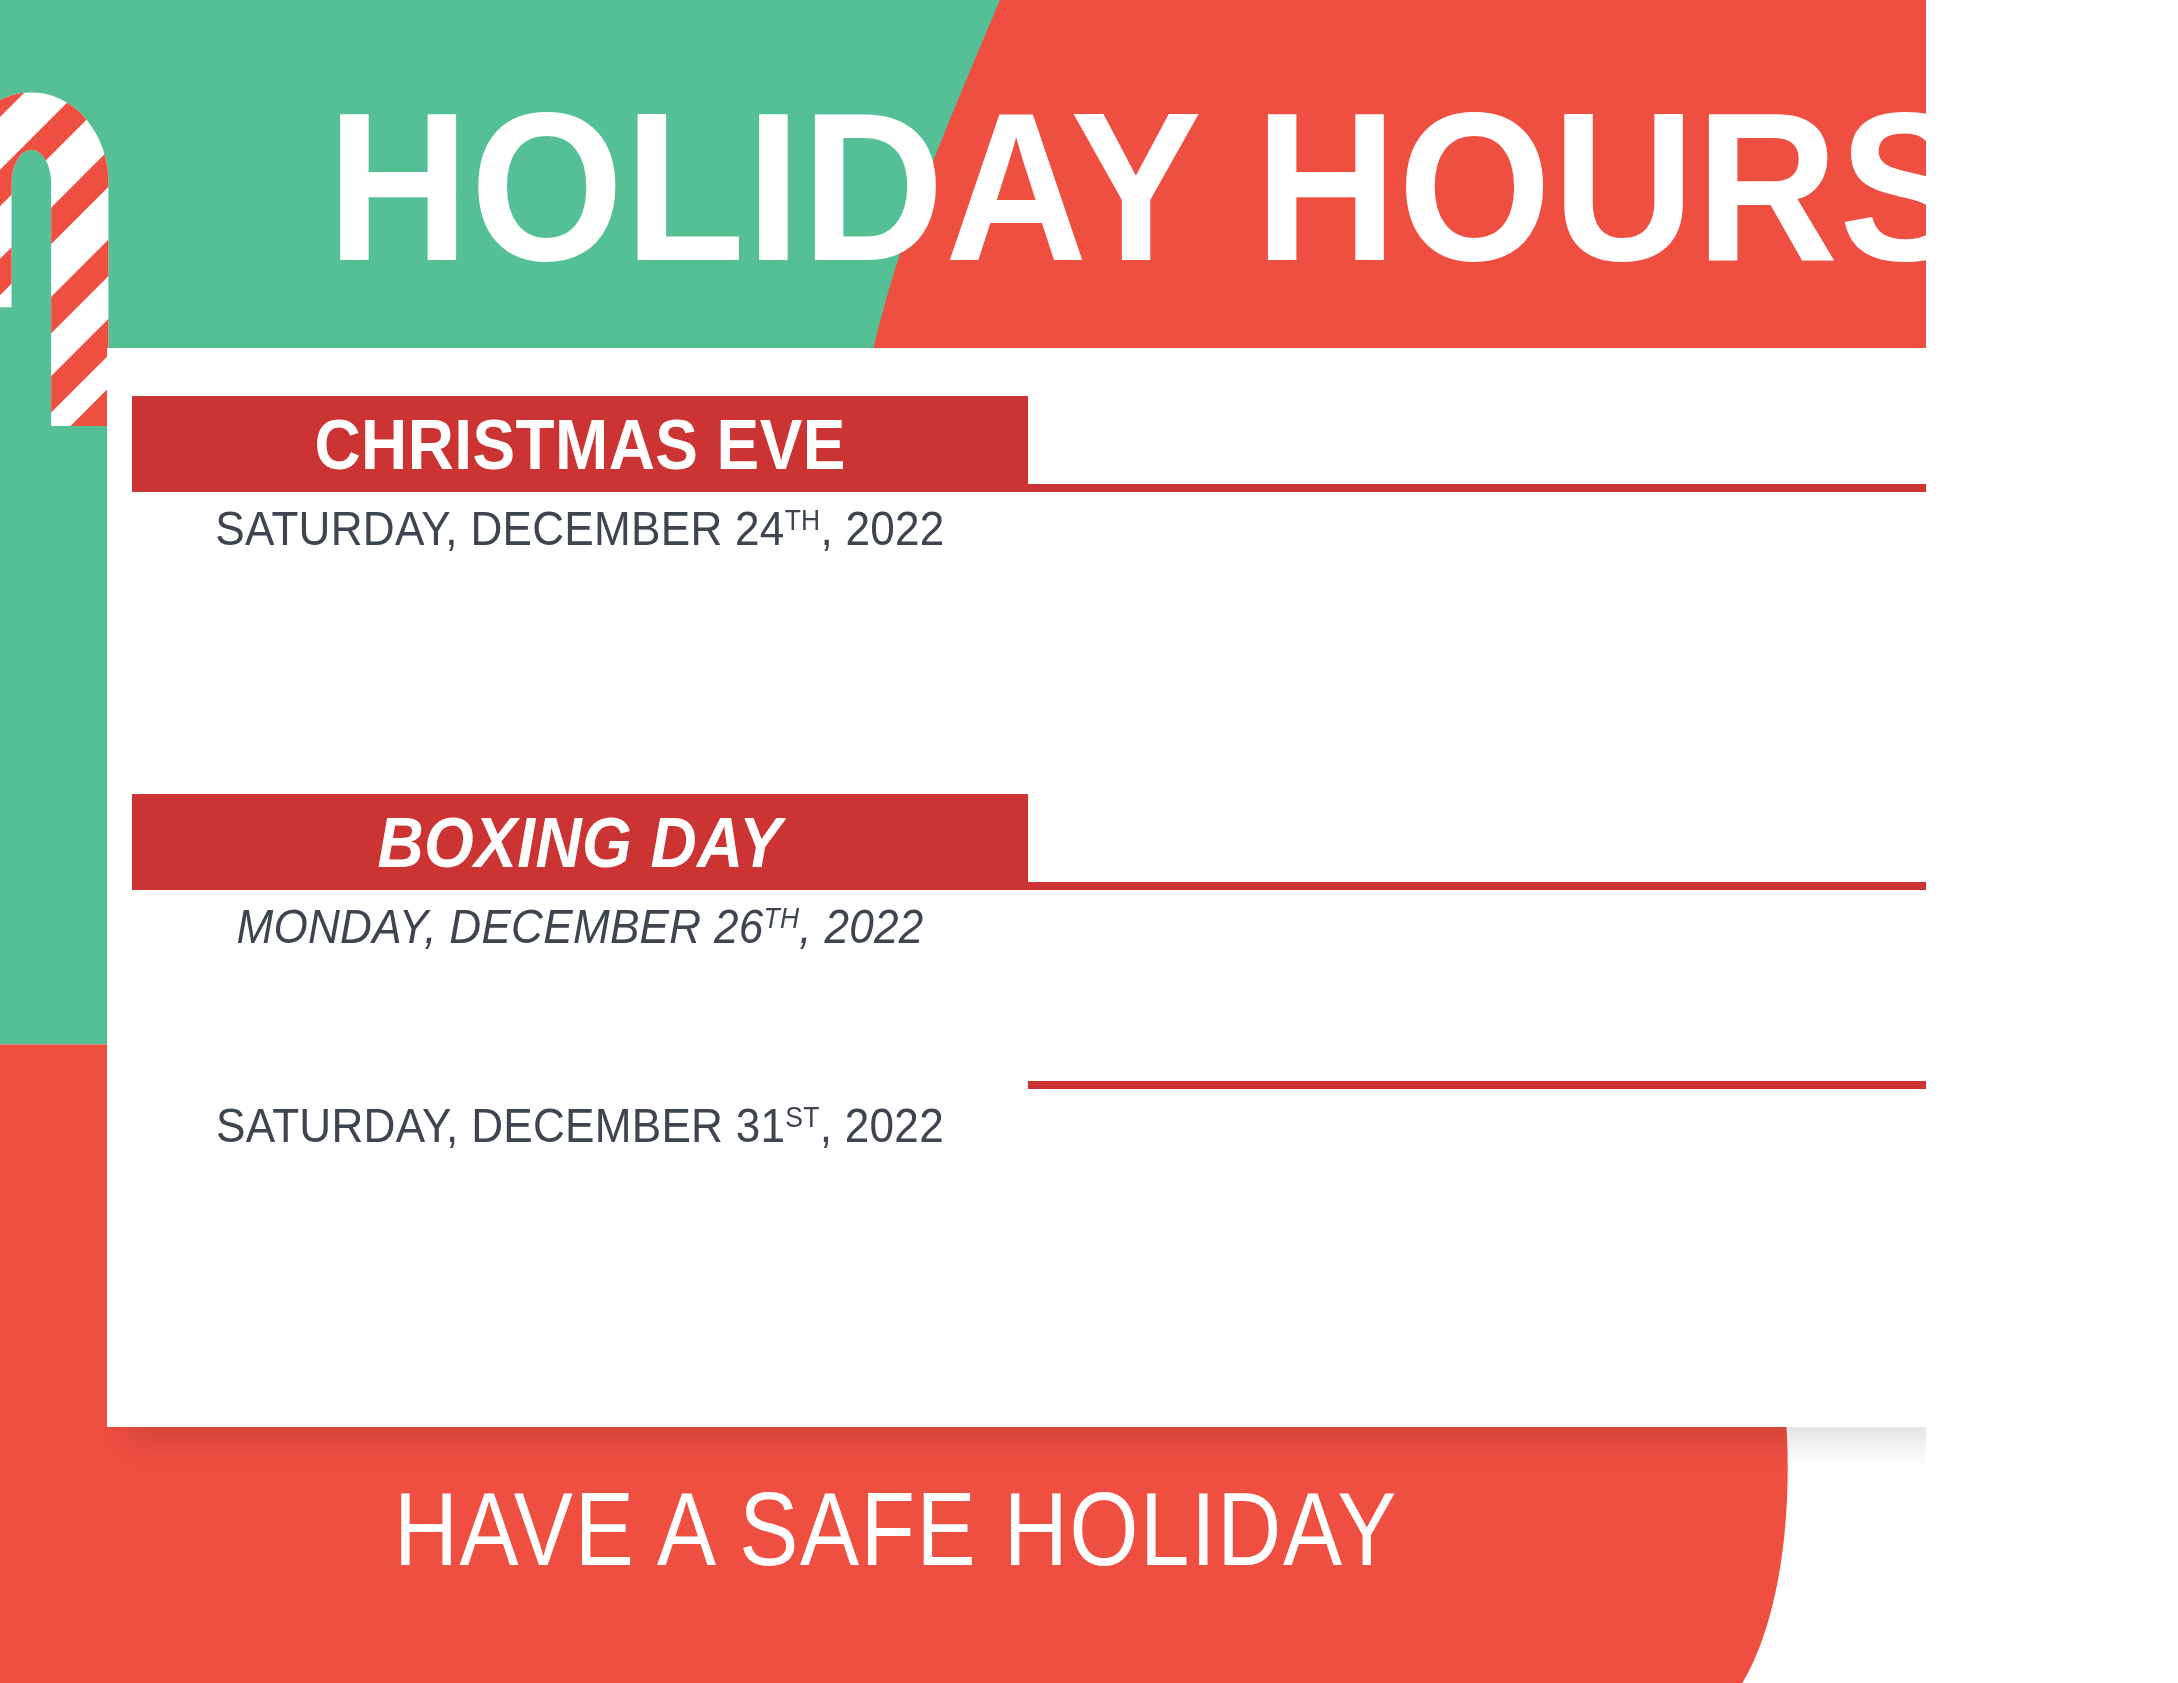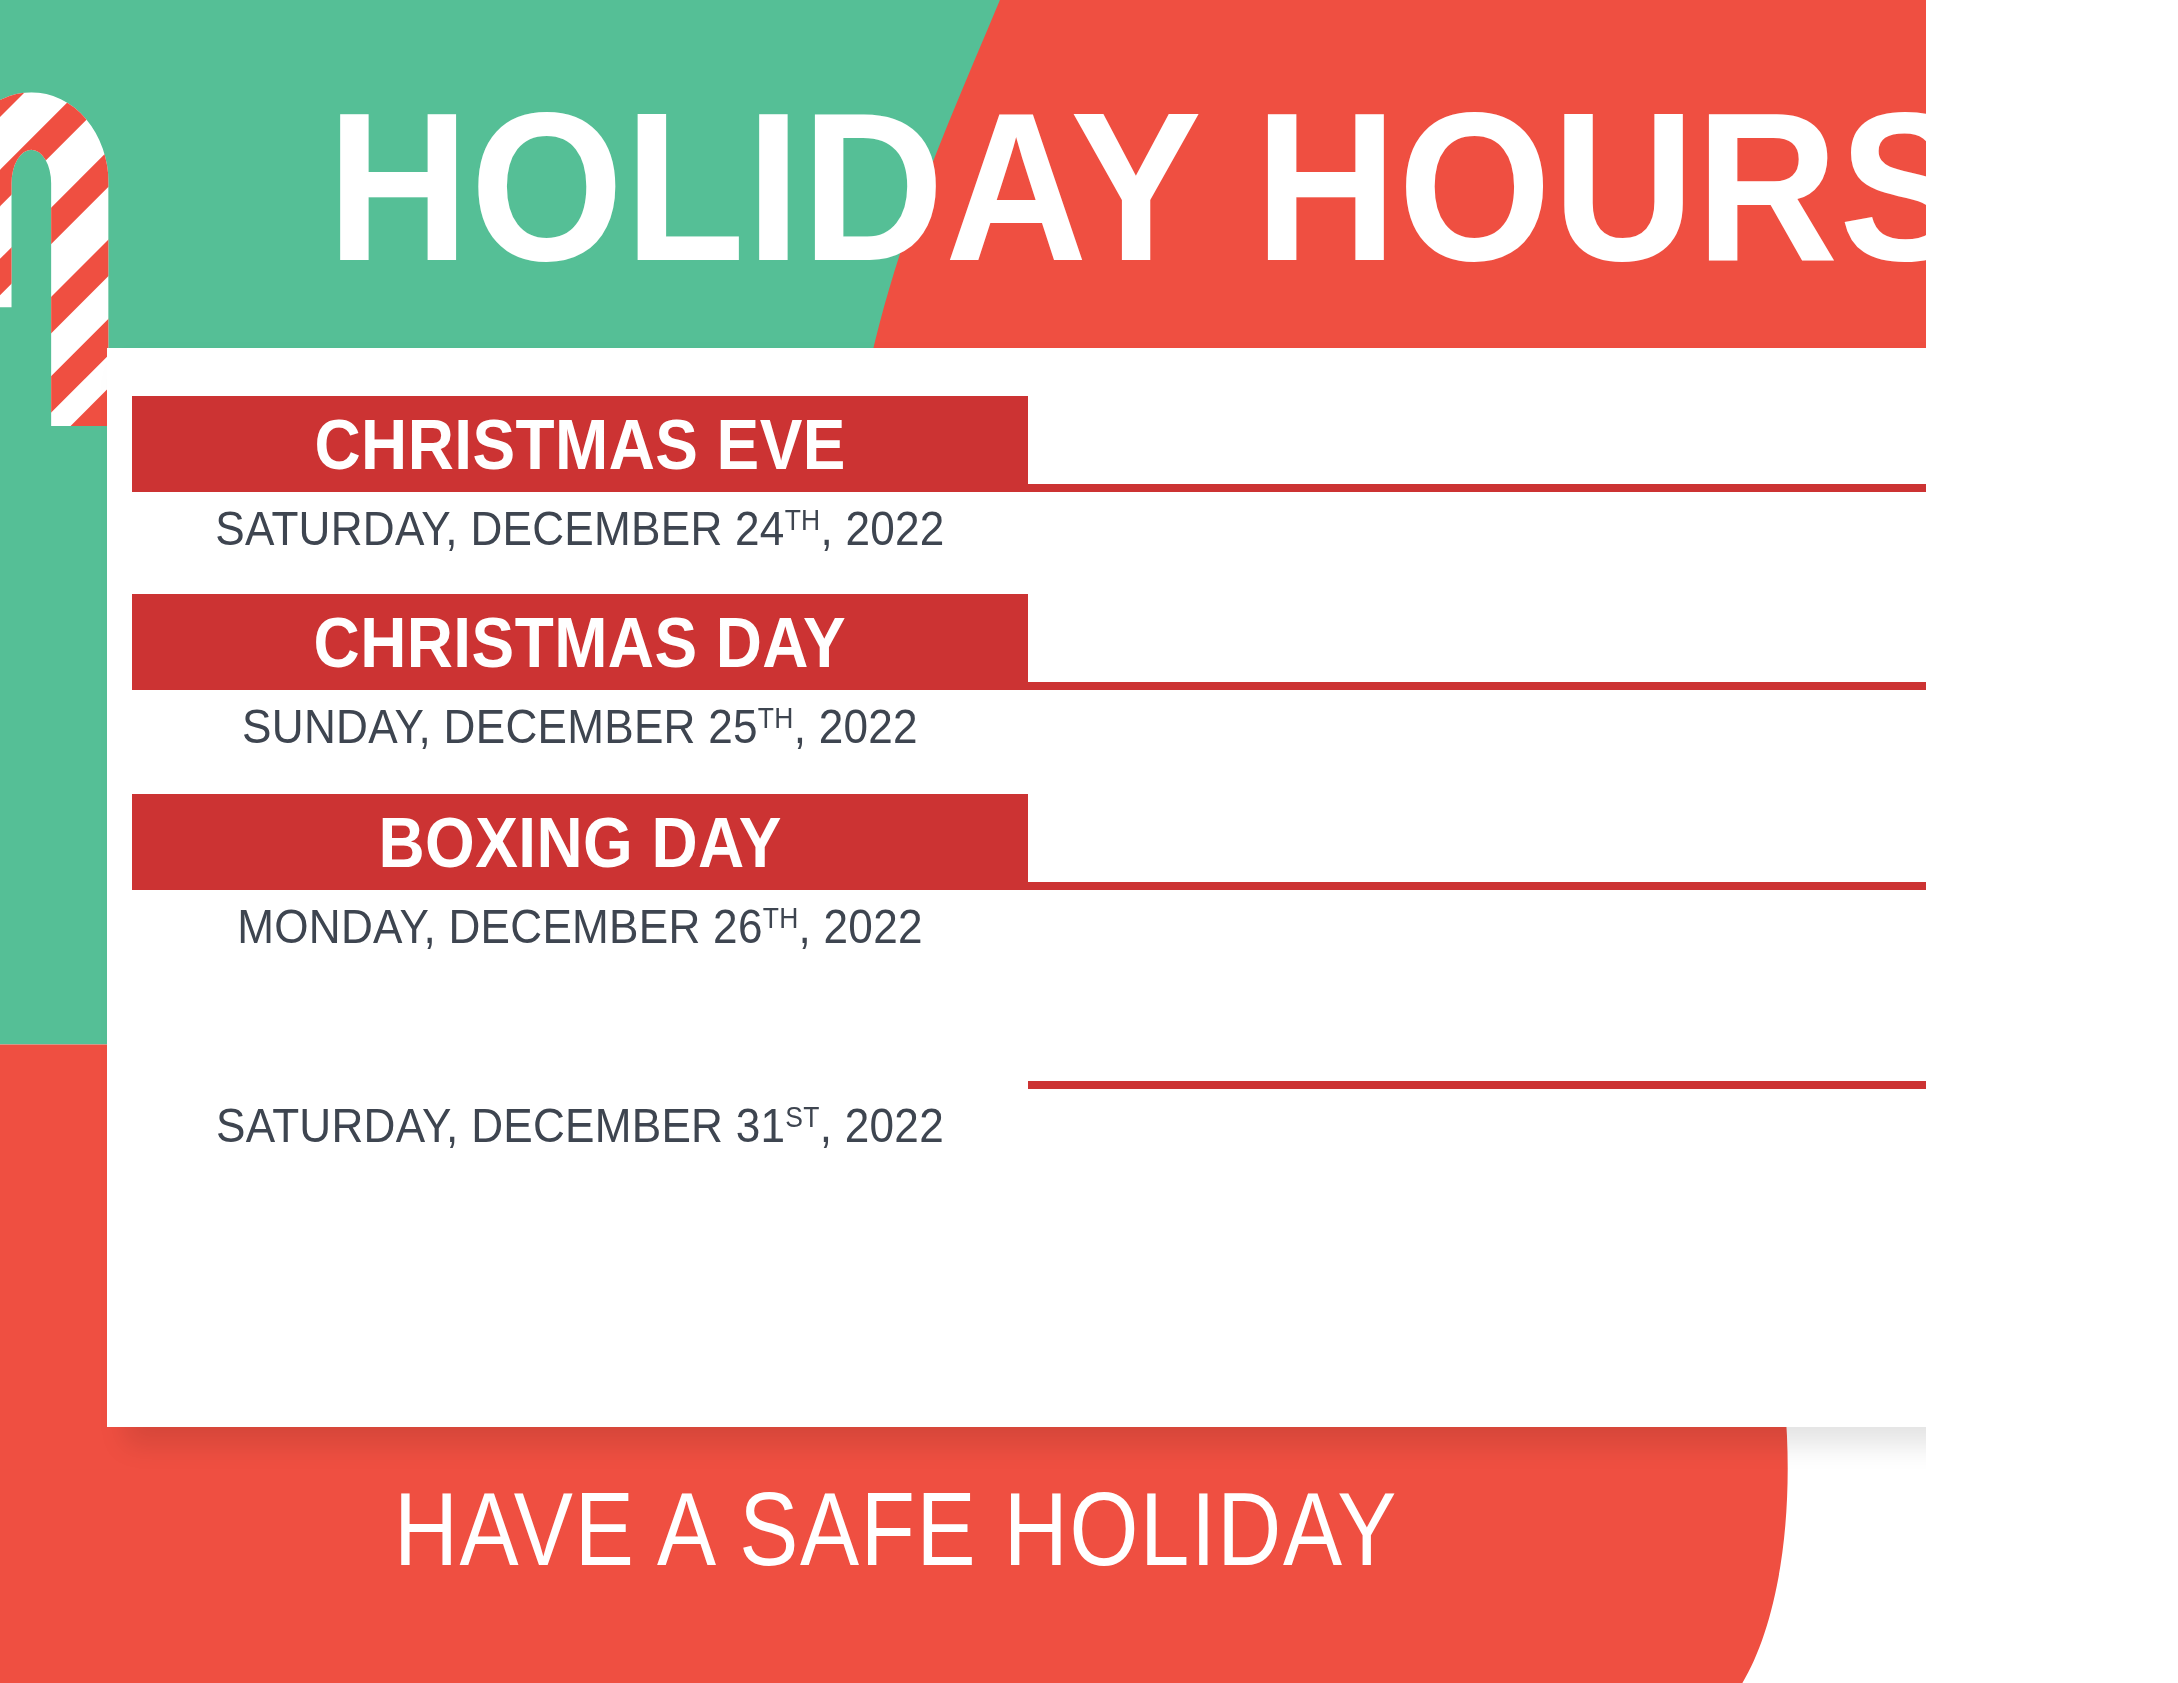--- a/index.html
+++ b/index.html
@@ -80,21 +80,21 @@
   }
 
   .row {
     position: absolute;
     left: 0;
     width: 100%;
     height: 198px;
   }
   .row-1 { top: 48px; }
   .row-2 { top: 246px; }
-  .row-3 { top: 446px; }
+  .row-3 { top: 446px; font-style: italic; }
   .row-4 { top: 645px; }
   .row-5 { top: 845px; }
 
   .banner {
     position: absolute;
     left: 25px;
     top: 0;
     width: 896px;
     height: 96px;
     background: #cc3333;
@@ -224,27 +224,20 @@
     <div class="rows">
 
       <div class="row row-1">
         <div class="banner">
           <span class="banner-label">CHRISTMAS EVE</span>
         </div>
         <div class="rule"></div>
         <div class="date"><span>SATURDAY, DECEMBER 24</span><sup>TH</sup><span>, 2022</span></div>
       </div>
 
-      <div class="row row-2">
-        <div class="banner">
-          <span class="banner-label">CHRISTMAS DAY</span>
-        </div>
-        <div class="rule"></div>
-        <div class="date"><span>SUNDAY, DECEMBER 25</span><sup>TH</sup><span>, 2022</span></div>
-      </div>
 
       <div class="row row-3">
         <div class="banner">
           <span class="banner-label">BOXING DAY</span>
         </div>
         <div class="rule"></div>
         <div class="date"><span>MONDAY, DECEMBER 26</span><sup>TH</sup><span>, 2022</span></div>
       </div>
 
       <div class="row row-4">

